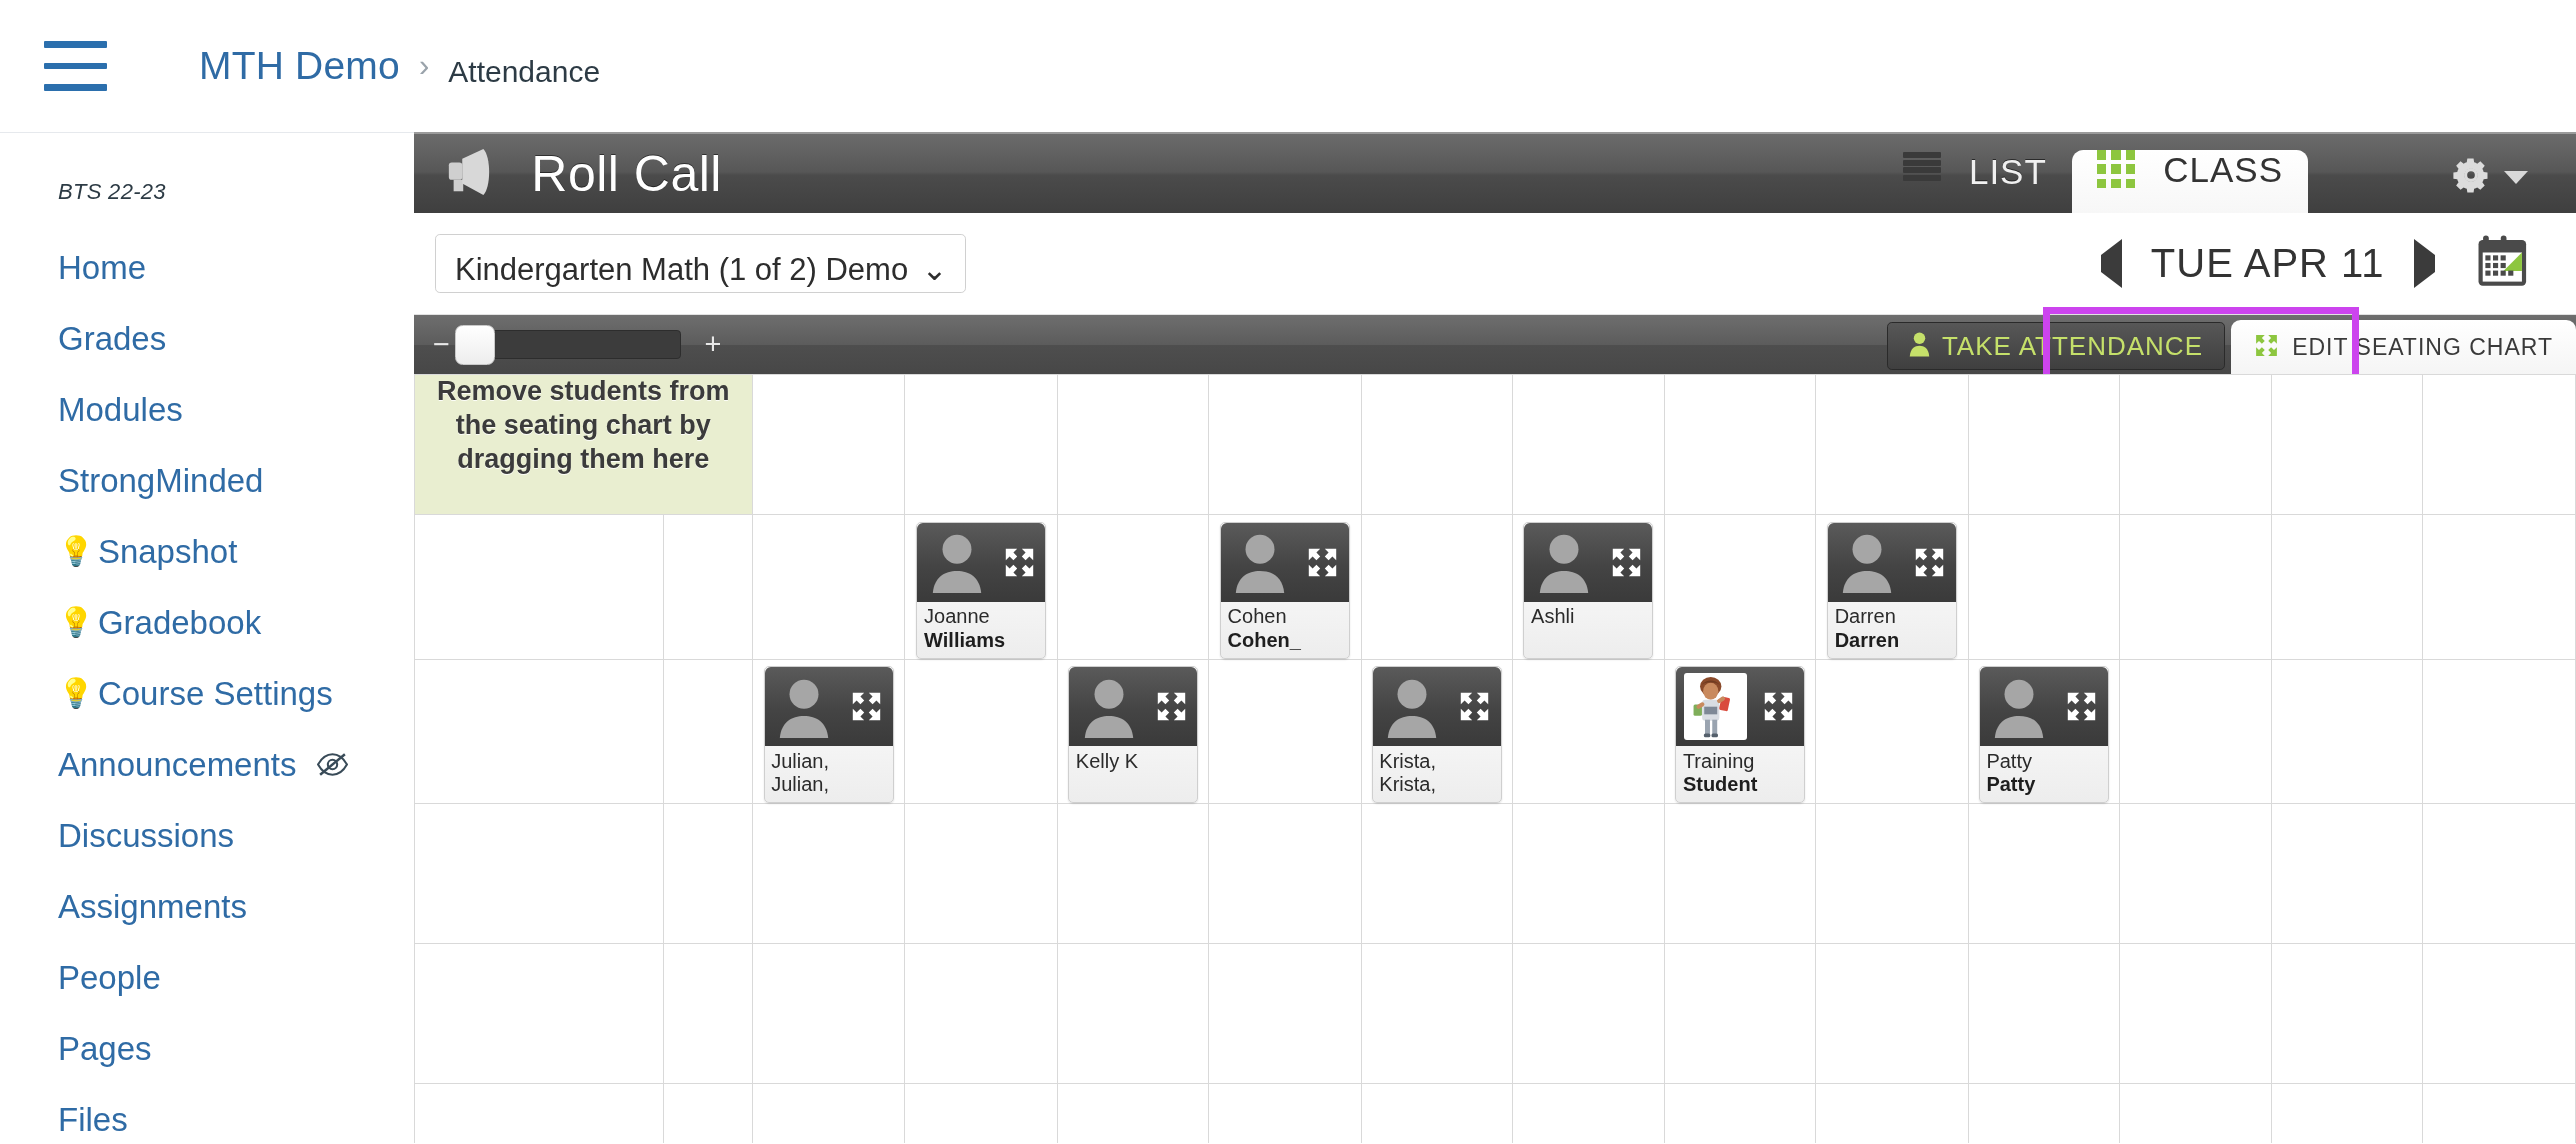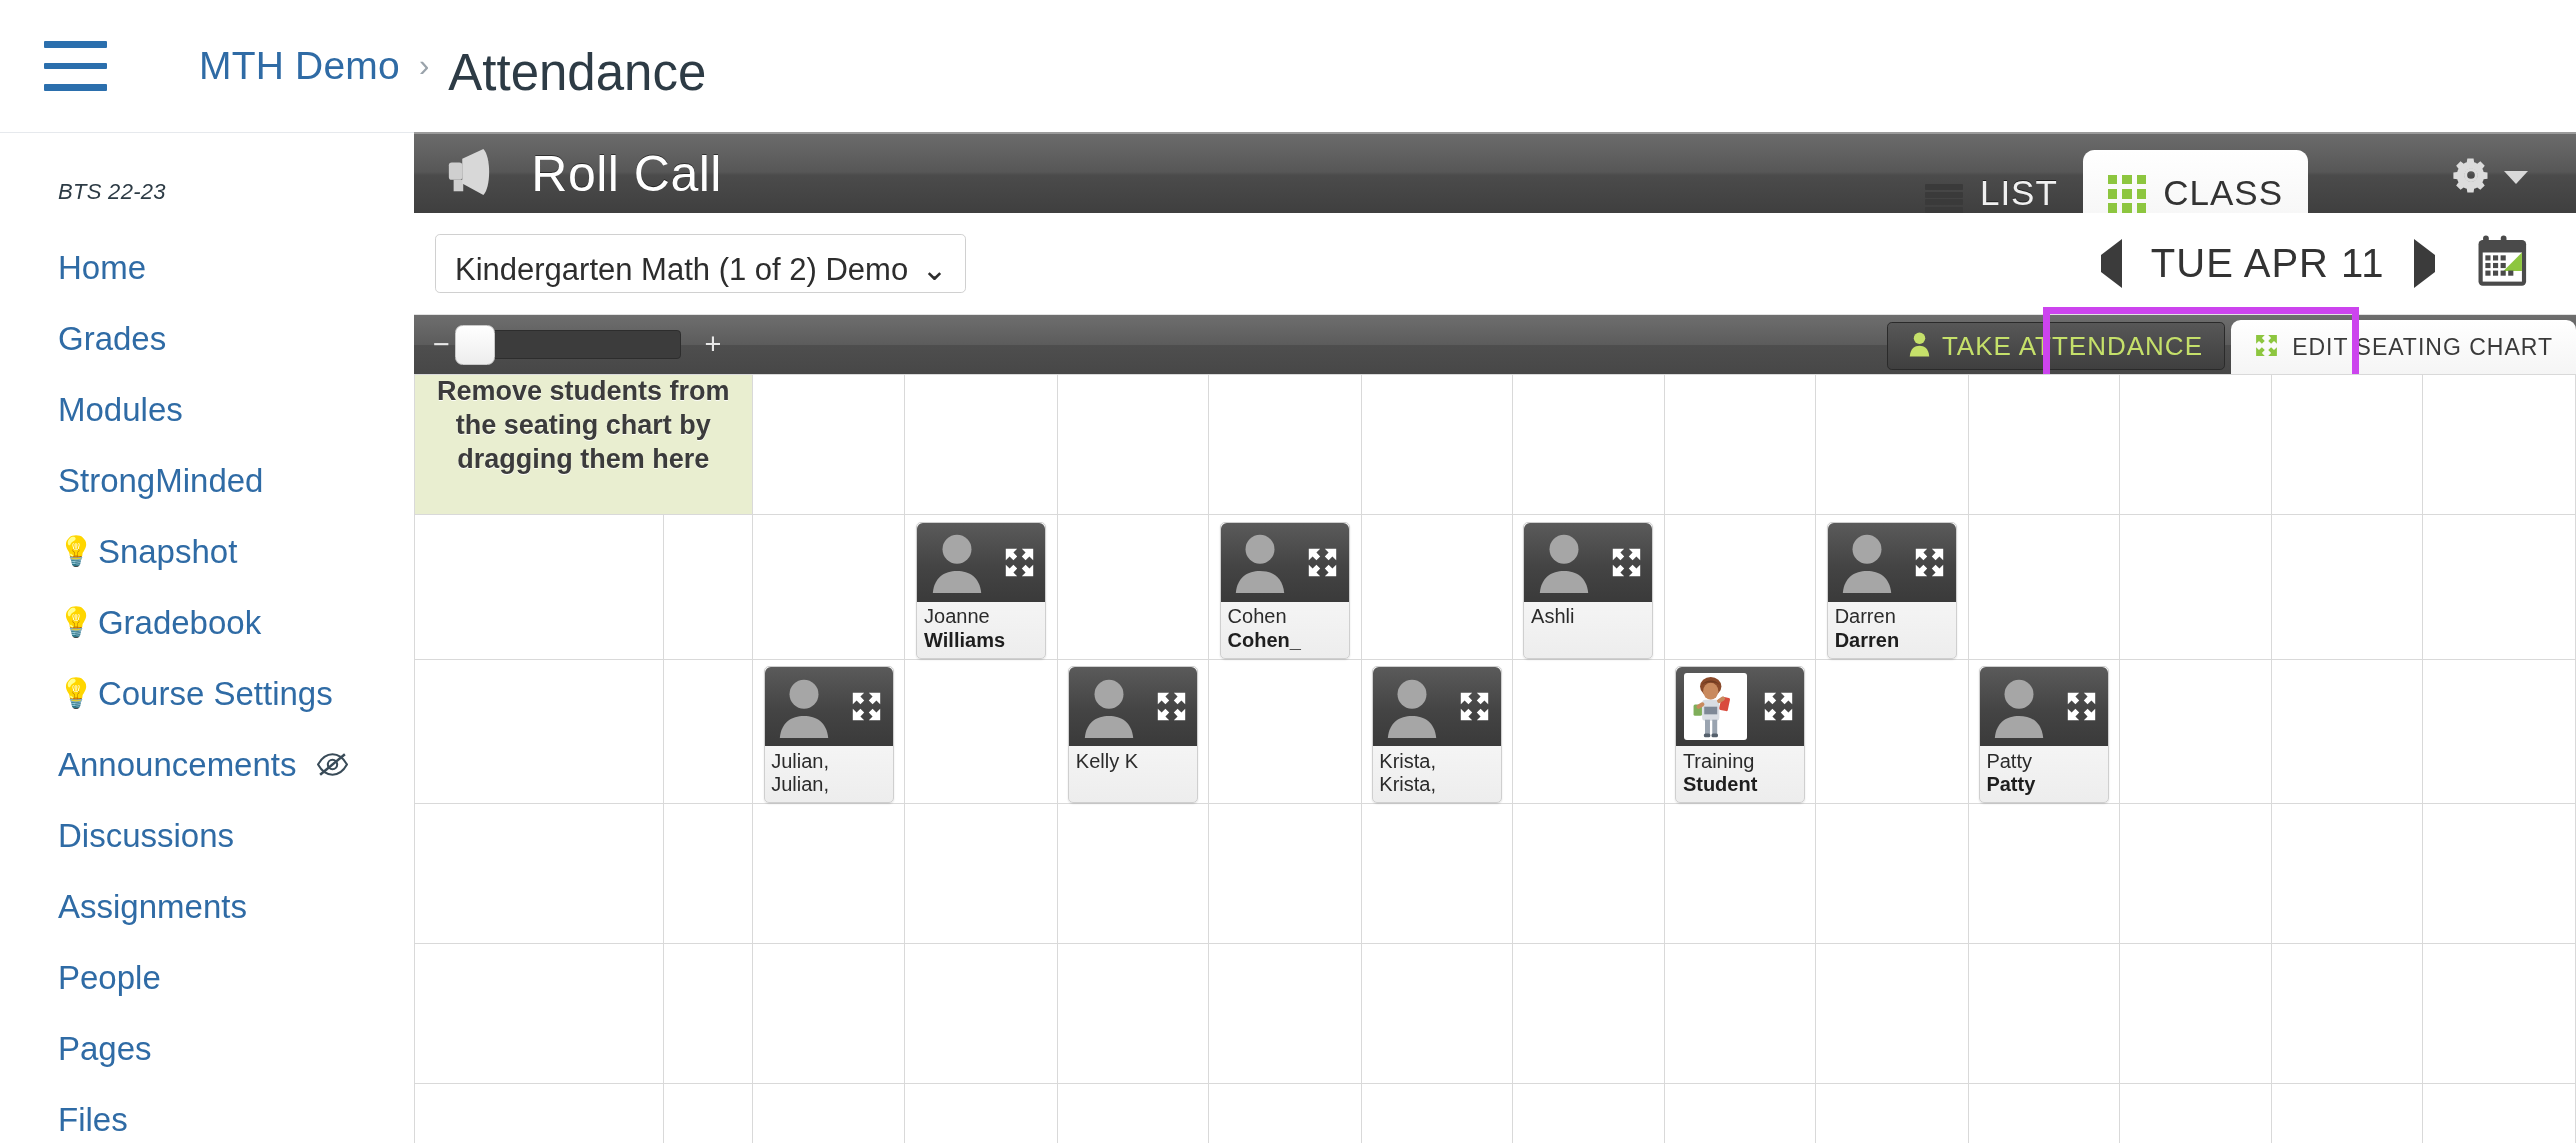--- a/index.html
+++ b/index.html
@@ -17,21 +17,21 @@
   }
   .hamburger {
     margin-left: 44px; width: 63px; height: 50px;
     display: flex; flex-direction: column; justify-content: space-between;
     cursor: pointer;
   }
   .hamburger span { display:block; height: 6.7px; background: #2b6fad; border-radius:1px; }
   .crumbs { margin-left: 92px; display: flex; align-items: center; gap: 19px; }
   .crumb-link { font-size: 39px; color: #2f6ba5; letter-spacing: 0.2px; }
   .crumb-sep { font-size: 31px; color: #9aa3ab; }
-  .crumb-current { font-size: 51px; color: #2d3b45; margin-top: 12px; }
+  .crumb-current { font-size: 30px; color: #2d3b45; margin-top: 12px; }
 
   
   .sidenav {
     position: absolute; left: 0; top: 132px; width: 414px; height: 1012px;
     background: #fff; border-top: 1.9px solid #e6e9ed;
   }
   .nav-term {
     font-size: 22px; font-style: italic; color: #2d3b45;
     margin: 46px 0 0 58px; letter-spacing: 0.3px;
   }
@@ -56,21 +56,21 @@
     border-top: 2.9px solid #9b9b9b;
     display: flex; align-items: center;
   }
   .megaphone { margin-left: 31px; width: 71px; height: 54px; }
   .app-title {
     margin-left: 15.3px; font-size: 50px; color: #fff; font-weight: 400;
     letter-spacing: 0.5px; text-shadow: 0 -1px 0 rgba(0,0,0,.5);
   }
   .view-tabs { position: absolute; right: 268px; bottom: 0; display: flex; align-items: flex-end; height: 81px; }
   .vtab {
-    display: flex; align-items: flex-end; gap: 17px; height: 61px;
+    display: flex; align-items: flex-start; gap: 28px; height: 61px;
     padding: 0 25px; cursor: pointer;
   }
   .vtab-label { font-size: 35px; letter-spacing: 1px; }
   .vtab.inactive .vtab-label { color: #f0f0f0; text-shadow: 0 -1px 0 rgba(0,0,0,.55); }
   .vtab.active {
     background: linear-gradient(to bottom, #ffffff 0%, #f7f7f7 100%);
     border-radius: 11.5px 11.5px 0 0; height: 63px; margin-top: 30px;
   }
   .vtab.active .vtab-label { color: #333; }
   .list-icon { display:flex; flex-direction:column; justify-content:space-between; width: 38px; height: 29px; }

